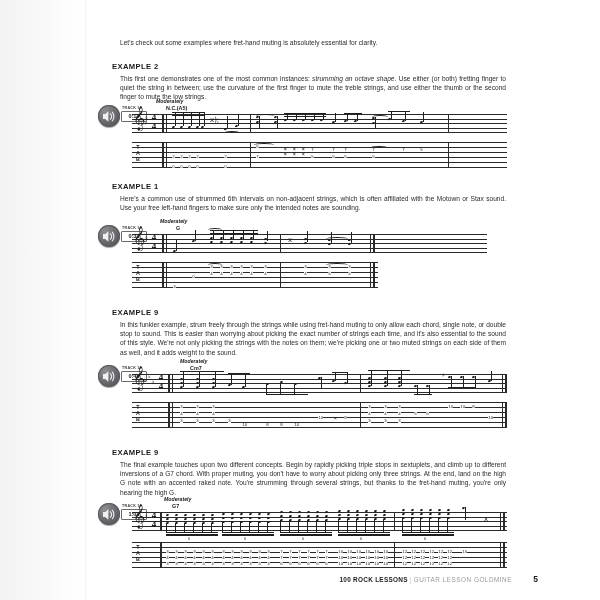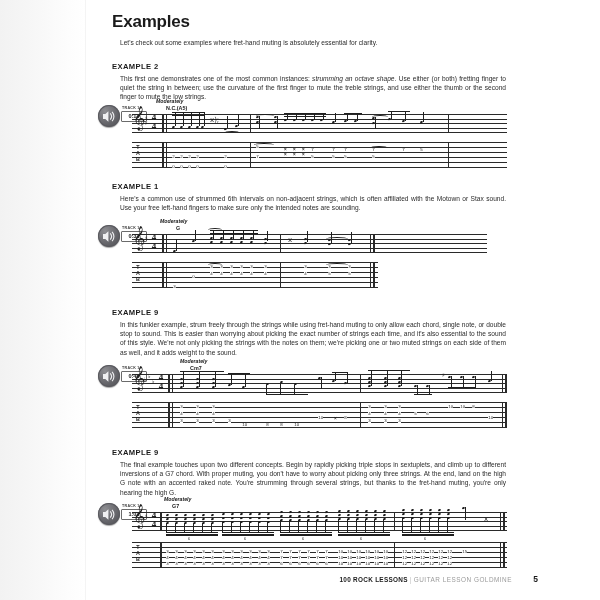--- a/index.html
+++ b/index.html
@@ -93,21 +93,20 @@
 </style>
 </head>
 <body>
 
 <div class="page">
   <div class="page-gutter"></div>
   <div class="page-gutter-line"></div>
 
   <div class="content">
 
-    <h1 class="title">Examples</h1>
     <div class="intro">Let's check out some examples where fret-hand muting is absolutely essential for clarity.</div>
 
     <div class="ex-head" style="top:62px">EXAMPLE 2</div>
     <div class="ex-body" style="top:74px"><span>This first one demonstrates one of the most common instances: </span><i>strumming an octave shape</i><span>. Use either (or both) fretting finger to quiet the string in between; use the curvature of the first finger to mute the treble strings, and use either the thumb or the second finger to mute the low strings.</span></div>
 
     <div class="audio" style="left:-14px;top:104px">
       <div class="spk">
         <svg width="14" height="13" viewBox="0 0 14 13">
             <path d="M6.4 1.2 L3.3 4.0 L1.0 4.0 L1.0 9.0 L3.3 9.0 L6.4 11.8 Z" fill="#f0f0f2"></path>
             <path d="M8.2 3.4 a4.6 4.6 0 0 1 0 6.2" stroke="#f0f0f2" stroke-width="1.1" fill="none"></path>

